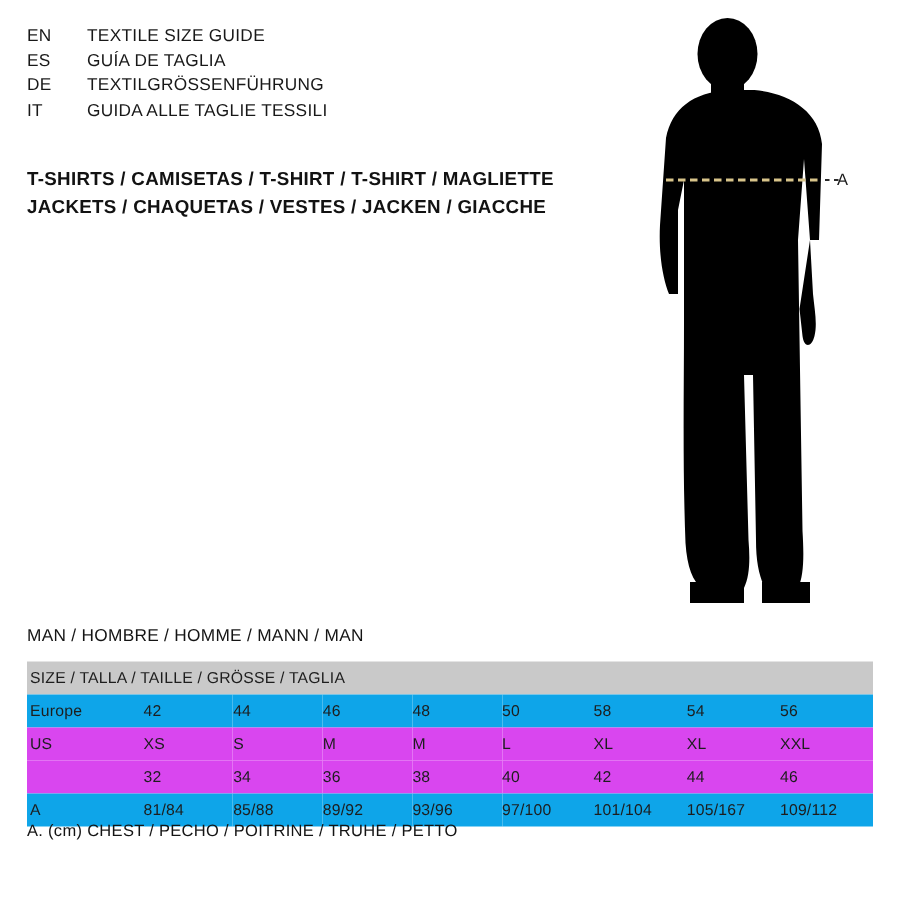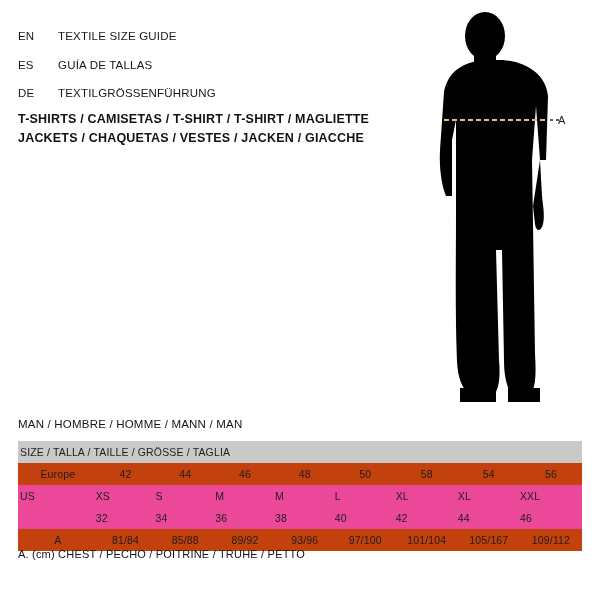--- a/index.html
+++ b/index.html
@@ -35,21 +35,20 @@
     line-height: 16.5px;
     letter-spacing: 0.2px;
     color: #181818;
   }
   .lang-code {
     width: 40px;
     flex: 0 0 40px;
   }
   .lang-text {
     flex: 1 1 auto;
-    margin-top: 12px;
   }
 
   
   .cat-block {
     position: absolute;
     left: 18px;
     top: 110px;
     width: 400px;
     font-weight: bold;
   }
@@ -100,25 +99,24 @@
     height: 15px;
     vertical-align: middle;
     letter-spacing: 0.15px;
   }
   .row-head td {
     background: #c9c9c9;
     font-size: 10.5px;
     padding-left: 0;
   }
   .row-alt td {
-    background: #ec4899;
+    background: #d946ef;
   }
   .row-plain td {
-    background: #c2410c;
-    text-align: center;
+    background: #0ea5e9;
   }
   .col-label {
     width: 86px;
     padding-left: 2px !important;
   }
   .col-v {
     width: 68px;
     text-align: left;
   }
   .footnote {
@@ -135,25 +133,29 @@
 
 <div class="page">
 
   <div class="lang-block">
     <div class="lang-row">
       <span class="lang-code">EN</span>
       <span class="lang-text">TEXTILE SIZE GUIDE</span>
     </div>
     <div class="lang-row">
       <span class="lang-code">ES</span>
-      <span class="lang-text">GUÍA DE TALLAS</span>
+      <span class="lang-text">GUÍA DE TAGLIA</span>
     </div>
     <div class="lang-row">
       <span class="lang-code">DE</span>
       <span class="lang-text">TEXTILGRÖSSENFÜHRUNG</span>
+    </div>
+    <div class="lang-row">
+      <span class="lang-code">IT</span>
+      <span class="lang-text">GUIDA ALLE TAGLIE TESSILI</span>
     </div>
   </div>
 
   <div class="cat-block">
     <div class="cat-line">T-SHIRTS / CAMISETAS / T-SHIRT / T-SHIRT / MAGLIETTE</div>
     <div class="cat-line">JACKETS / CHAQUETAS / VESTES / JACKEN / GIACCHE</div>
   </div>
 
   <div class="figure-wrap">
     <svg width="200" height="400" viewBox="0 0 200 400">

